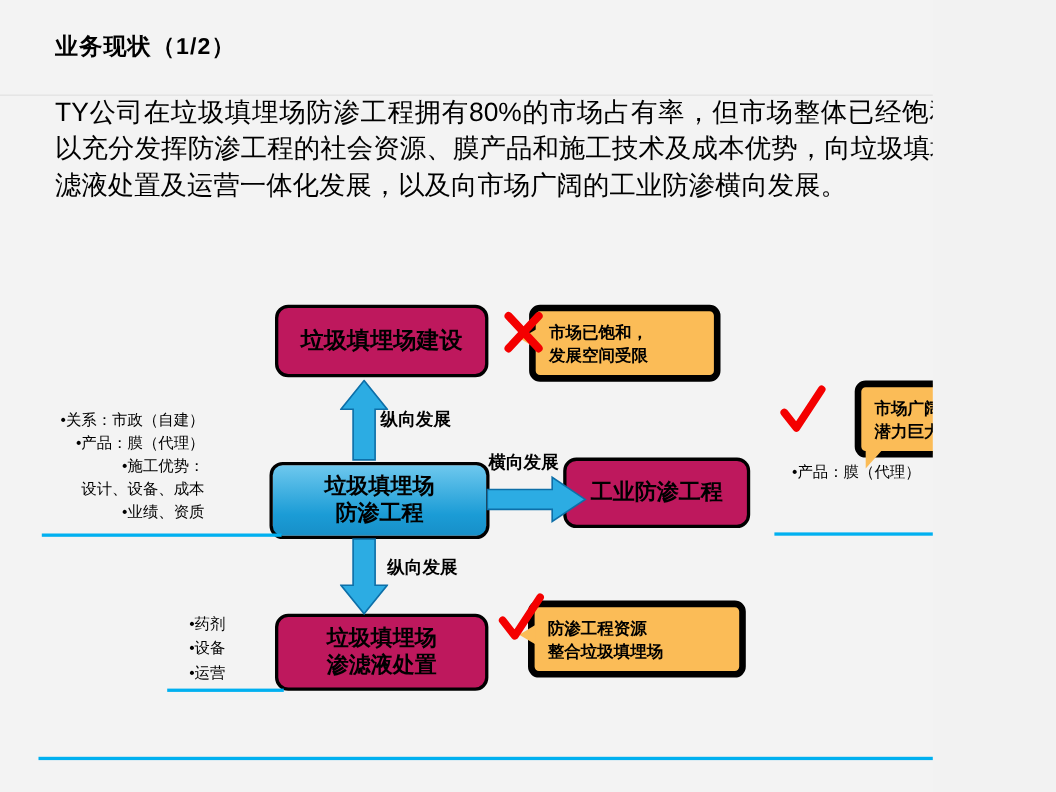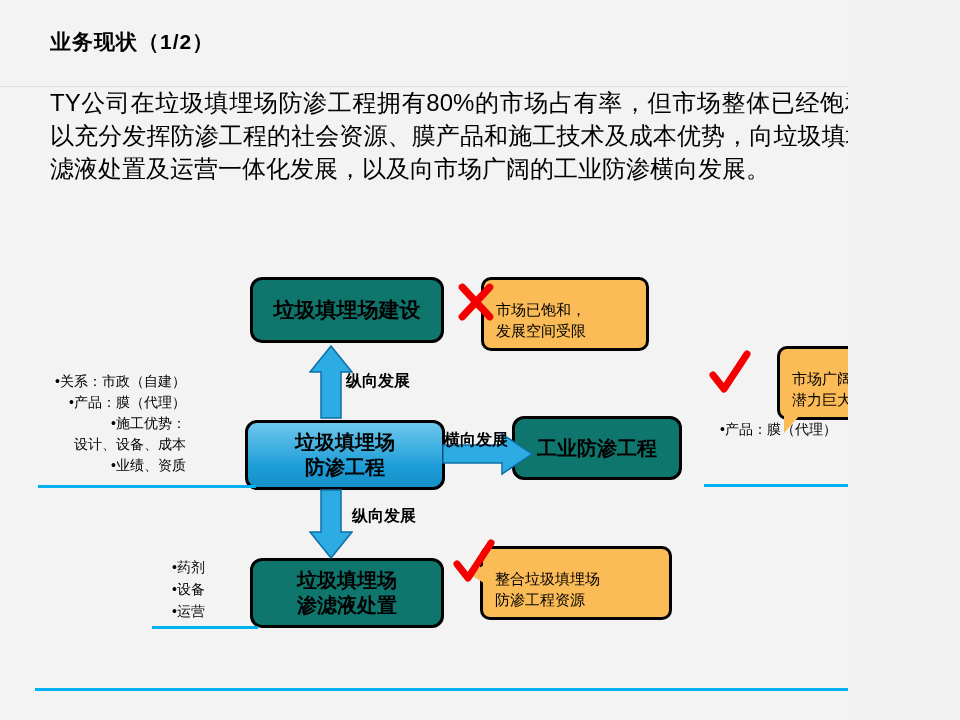--- a/index.html
+++ b/index.html
@@ -6,40 +6,40 @@
   .slide { position:relative; width:848px; height:720px; background:#f3f3f3; overflow:hidden; color:#000; }
 
   .title { position:absolute; left:50px; top:28px; font-size:21px; font-weight:bold; letter-spacing:1px; }
   .header-divider { position:absolute; left:0; top:86px; width:960px; height:1px; background:#dedede; }
 
   .intro { position:absolute; left:50px; top:86px; width:868px; font-size:24px; font-weight:normal;
            line-height:1.38; text-align:justify; }
 
   .node { position:absolute; display:flex; flex-direction:column; align-items:center; justify-content:center;
           border:3px solid #000; border-radius:12px; font-weight:bold; text-align:center; line-height:1.25; }
-  .node.light { background:#0f766e; }
+  .node.light { background:#be185d; }
   .node.dark  { background:linear-gradient(180deg,#6ec8ee 0%,#1b9cd6 70%,#178fc8 100%); }
 
   #node-top    { left:250px; top:277px; width:188px; height:60px; font-size:21px; }
   #node-center { left:245px; top:420px; width:194px; height:64px; font-size:20px; }
   #node-right  { left:512px; top:416px; width:164px; height:58px; font-size:20px; }
   #node-bottom { left:250px; top:558px; width:188px; height:64px; font-size:20px; }
 
   .arrow { position:absolute; }
   #arrow-up    { left:309px; top:345px; }
   #arrow-right { left:442px; top:432px; }
   #arrow-down  { left:309px; top:489px; }
 
   .arrow-label { position:absolute; font-size:16px; font-weight:bold; white-space:nowrap; }
   #label-up    { left:346px; top:371px; }
-  #label-right { left:444px; top:430px; }
+  #label-right { left:444px; top:410px; }
   #label-down  { left:352px; top:506px; }
 
-  .callout { position:absolute; background:#fbbc57; border:3px solid #000000; border-radius:10px;
-             padding:19px 10px 7px 12px; font-size:15px; font-weight:normal; line-height:1.4; }
+  .callout { position:absolute; background:#fbbc57; border:6px solid #000000; border-radius:10px;
+             padding:9px 10px 7px 12px; font-size:15px; font-weight:bold; line-height:1.4; }
   .callout .tail-left { position:absolute; left:-14px; top:16px; width:0; height:0;
              border-top:9px solid transparent; border-bottom:9px solid transparent;
              border-right:15px solid #fbbc57; }
   .callout .tail-down { position:absolute; left:4px; bottom:-16px; width:0; height:0;
              border-right:16px solid transparent; border-top:18px solid #fbbc57; }
 
   #callout-top    { left:481px; top:277px; width:140px; }
   #callout-right  { left:777px; top:346px; width:106px; }
   #callout-bottom { left:480px; top:546px; width:164px; }
 
@@ -126,22 +126,22 @@
     <div>潜力巨大</div>
   </div>
   <span class="mark" id="mark-check-right">
     <svg width="46" height="48" viewBox="0 0 46 48">
       <path d="M6,26 L17,40 L40,5" stroke="#f40000" stroke-width="7" stroke-linecap="round" stroke-linejoin="round" fill="none"></path>
     </svg>
   </span>
 
   <div class="callout" id="callout-bottom">
     <span class="tail-left"></span>
+    <div>防渗工程资源</div>
     <div>整合垃圾填埋场</div>
-    <div>防渗工程资源</div>
   </div>
   <span class="mark" id="mark-check-bottom">
     <svg width="46" height="48" viewBox="0 0 46 48">
       <path d="M6,26 L17,40 L40,5" stroke="#f40000" stroke-width="7" stroke-linecap="round" stroke-linejoin="round" fill="none"></path>
     </svg>
   </span>
 
   <div class="bullets" id="left-bullets">
     <div>•关系：市政（自建）</div>
     <div>•产品：膜（代理）</div>

